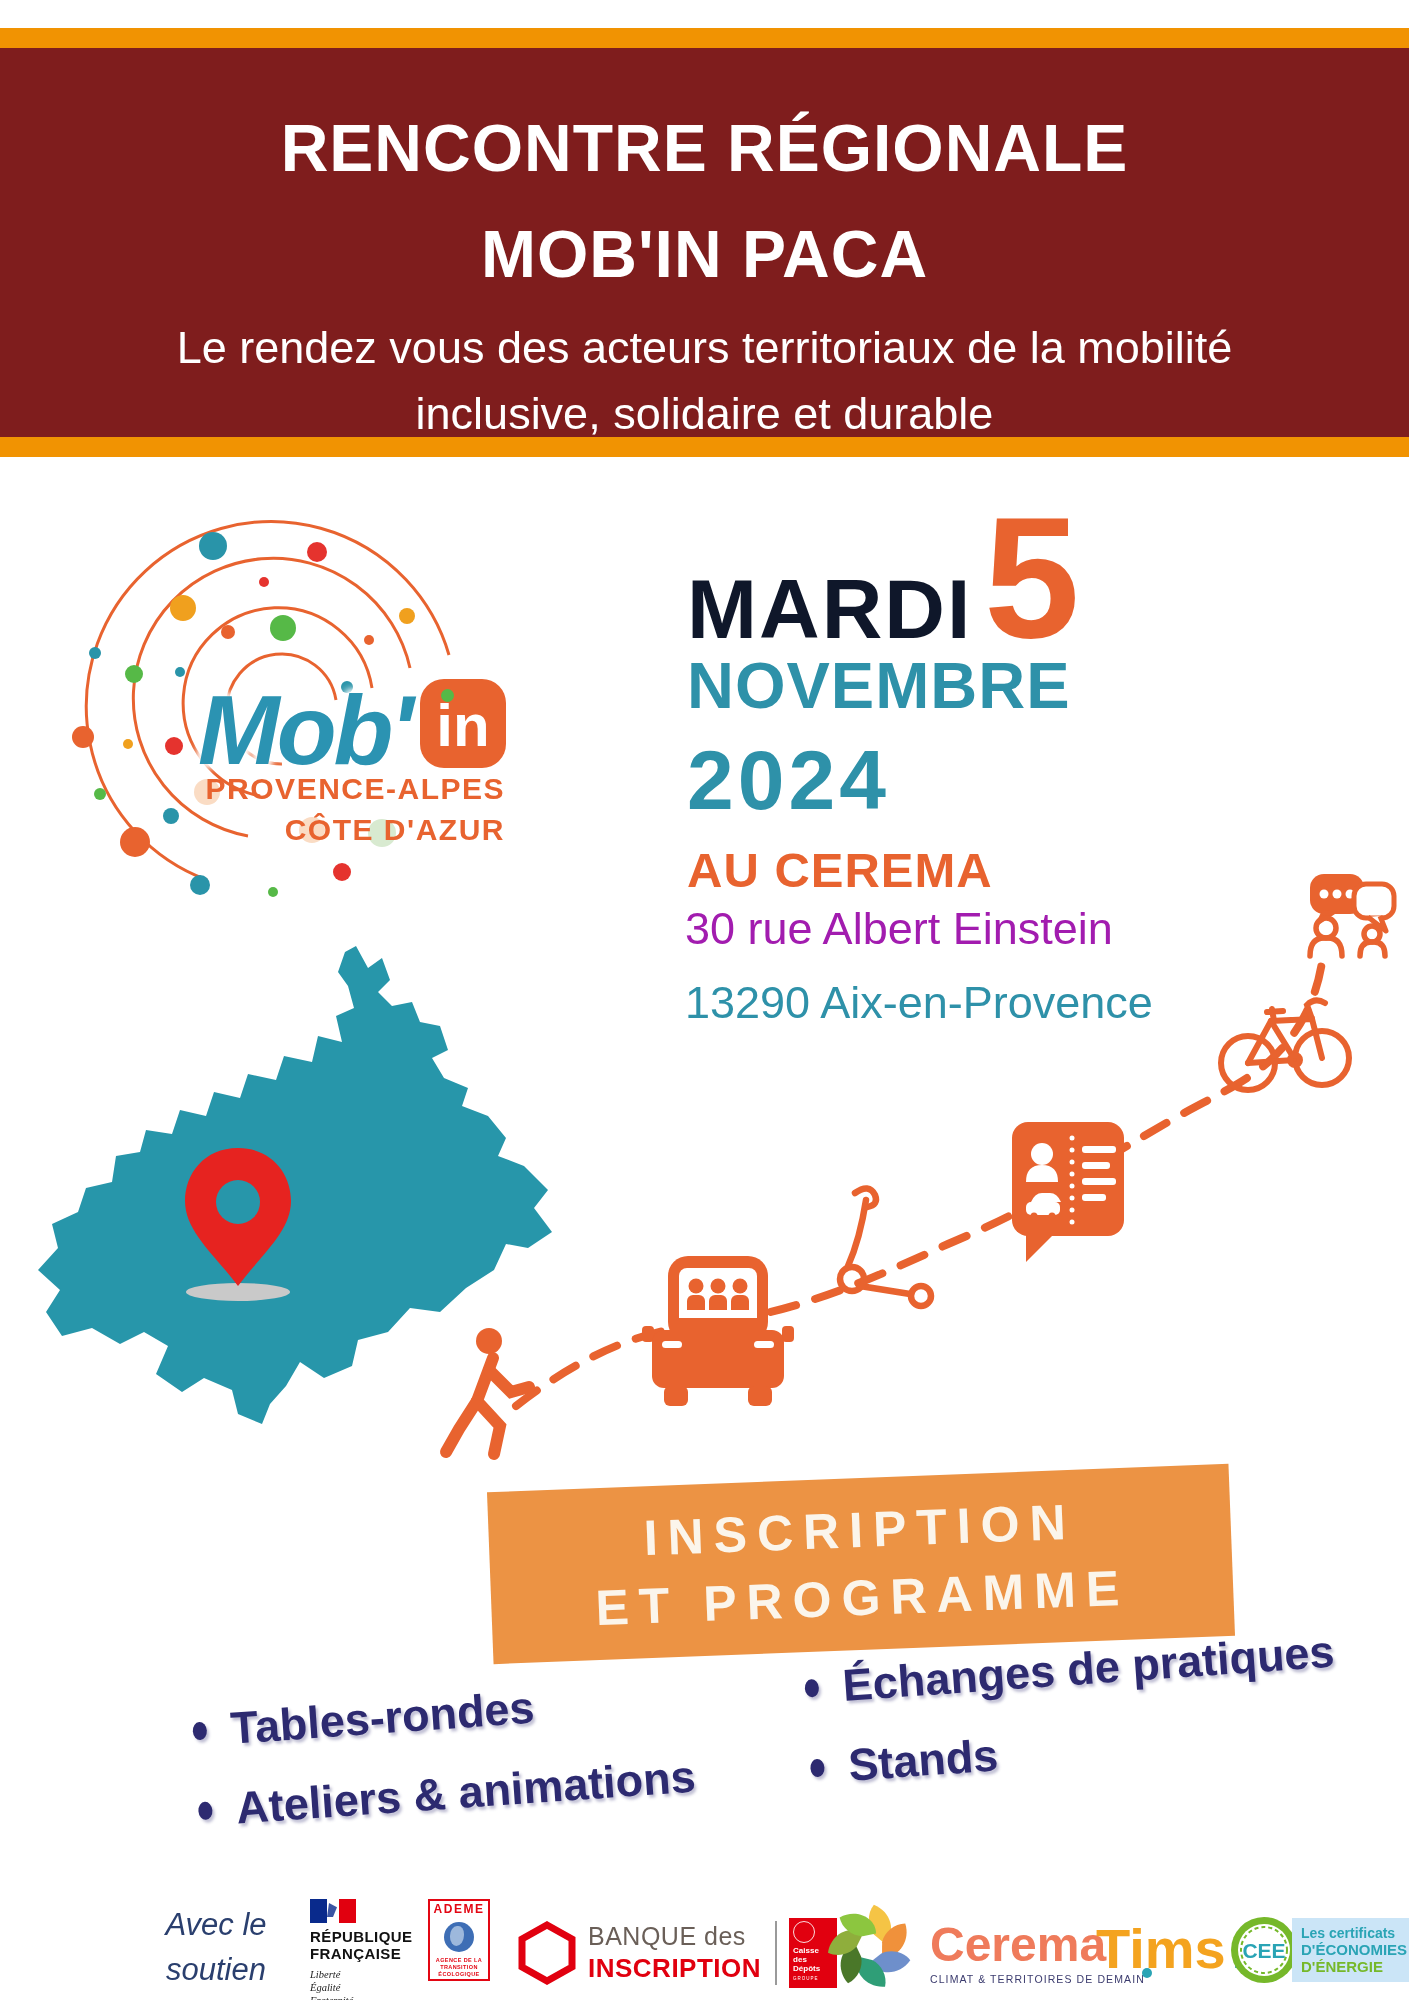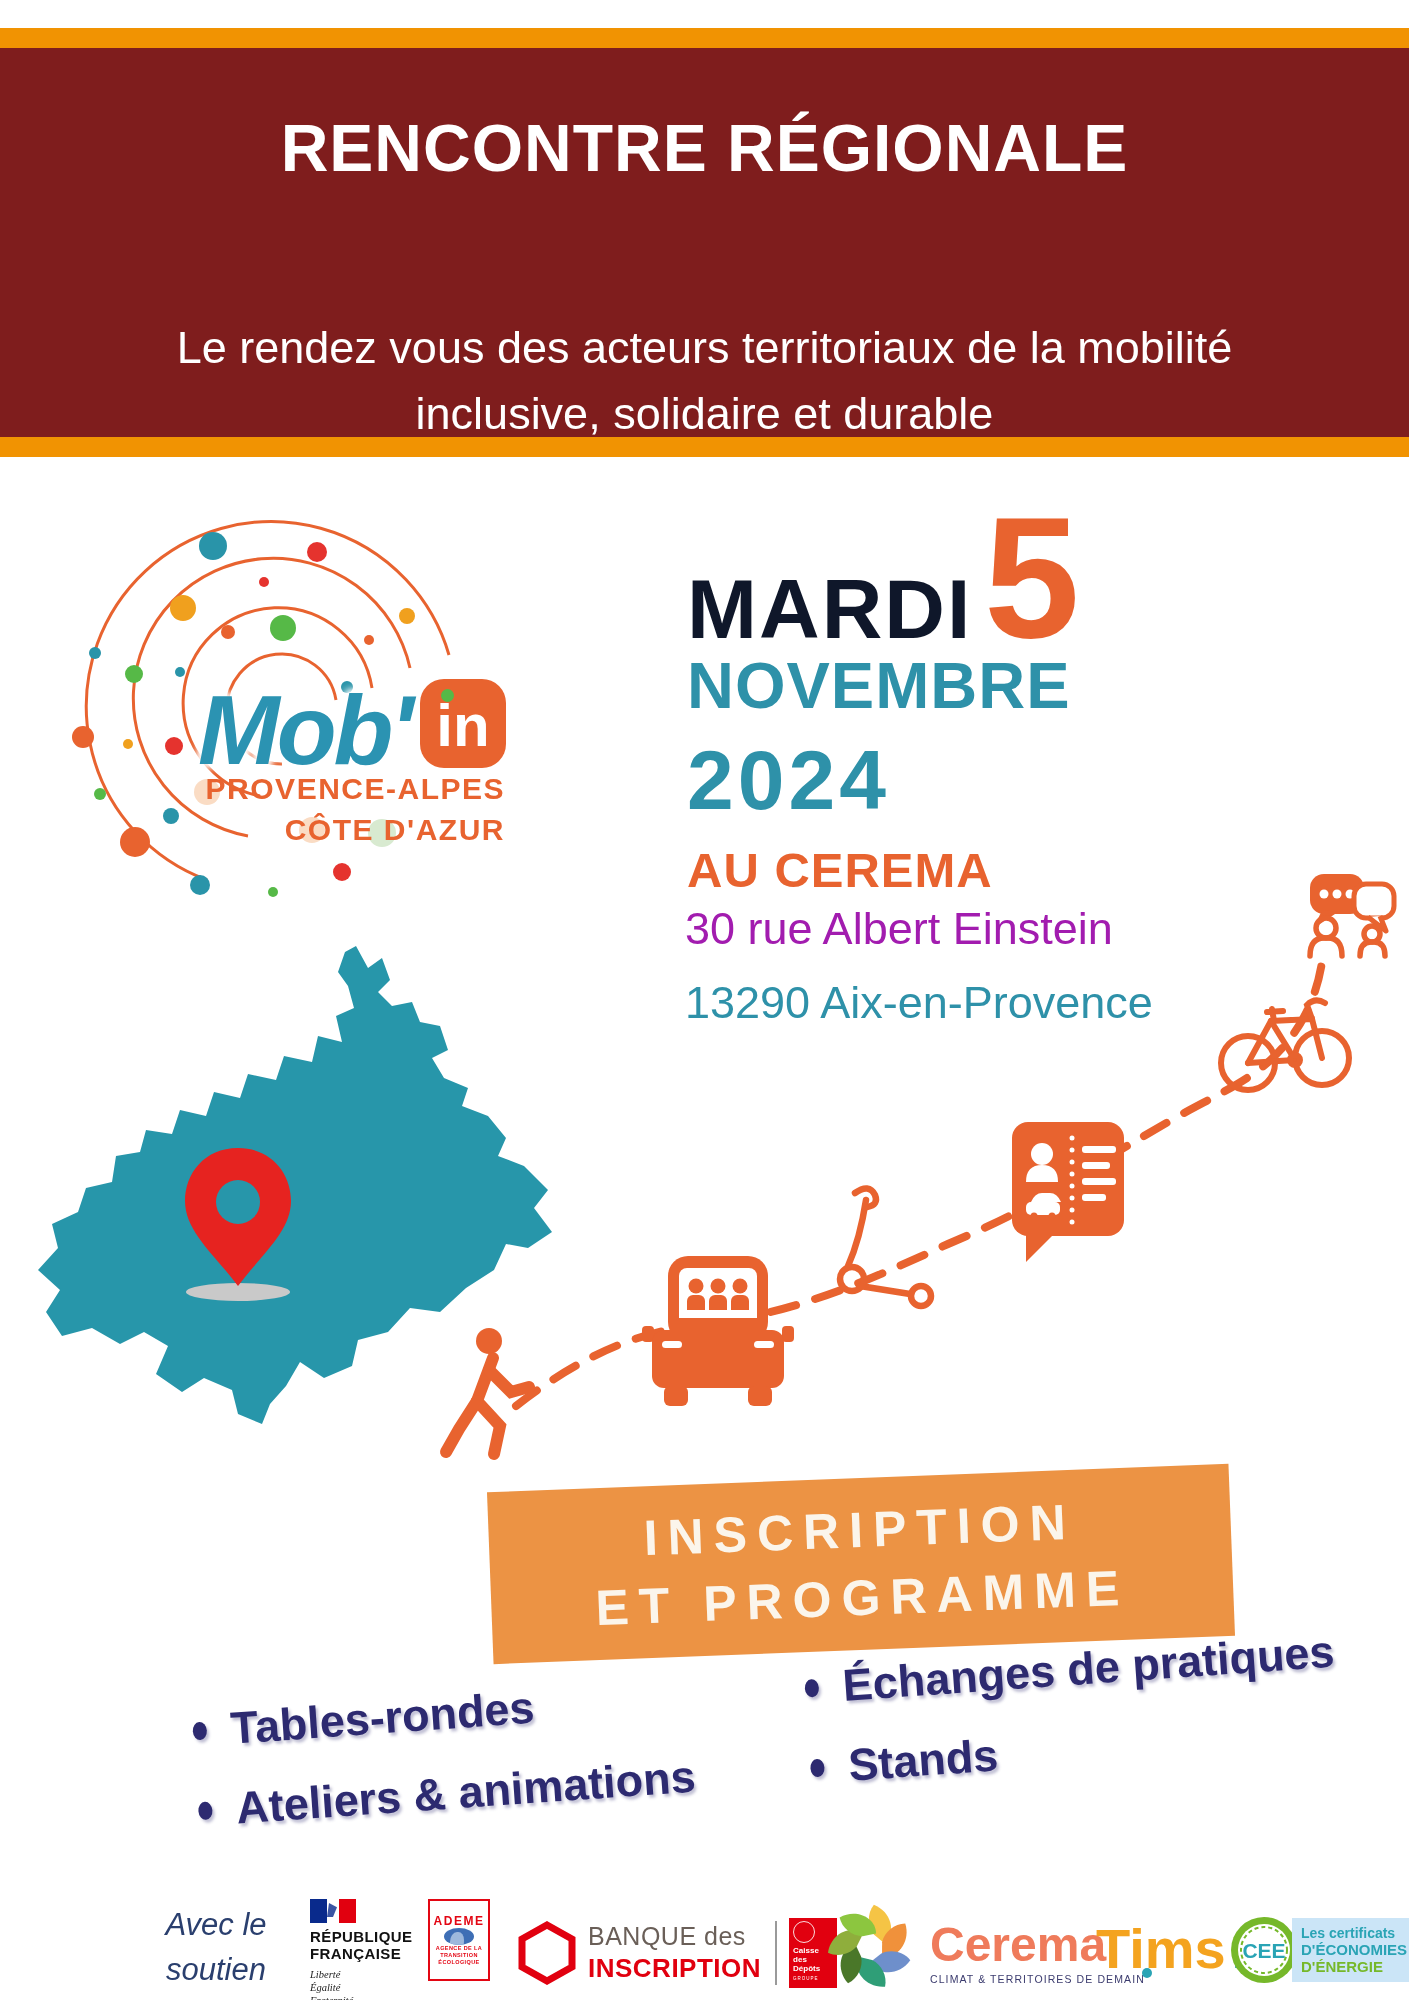--- a/index.html
+++ b/index.html
@@ -64,21 +64,21 @@
              font-style:italic; font-size:31px; line-height:45px; z-index:2; }
   .rf { position:absolute; left:310px; top:1899px; z-index:2; }
   .rf-flag { width:46px; height:24px; background:linear-gradient(90deg,#092A8C 0 36%,#fff 36% 64%,#E1000F 64% 100%); position:relative; }
   .rf-flag::after { content:""; position:absolute; left:17px; top:4px; width:10px; height:14px;
                     background:#092A8C; clip-path:polygon(0 100%,20% 0,100% 30%,60% 100%); opacity:.8; }
   .rf-name { font-size:15px; font-weight:700; color:#111; line-height:17px; margin-top:5px; letter-spacing:.4px; }
   .rf-motto { font-family:"Liberation Serif", serif; font-style:italic; font-size:10.5px; color:#222;
               line-height:13px; margin-top:6px; }
   .ademe { position:absolute; left:428px; top:1899px; width:62px; height:82px; border:2.5px solid #E30613;
            background:#fff; display:flex; flex-direction:column; align-items:center; justify-content:space-between;
-           padding:13px 2px; box-sizing:border-box; z-index:2; }
+           padding:1px 2px; box-sizing:border-box; z-index:2; }
   .ademe-name { color:#E30613; font-weight:700; font-size:12px; letter-spacing:1.5px; }
   .ademe-globe { width:30px; height:30px; border-radius:50%; background:#3E6EB5; position:relative; overflow:hidden; }
   .ademe-globe::after { content:""; position:absolute; left:6px; top:4px; width:14px; height:20px;
                         background:#9DB8DC; border-radius:50% 40% 55% 45%; }
   .ademe-tag { color:#E30613; font-size:5.5px; font-weight:700; line-height:7px; letter-spacing:.4px; text-align:center; }
   .bdt { position:absolute; left:518px; top:1918px; display:flex; align-items:center; z-index:2; }
   .bdt-text { margin-left:12px; }
   .bdt-l1 { font-size:25px; color:#6A5F58; letter-spacing:.5px; }
   .bdt-l2 { font-size:26px; color:#E1000F; font-weight:700; letter-spacing:.5px; margin-top:2px; }
   .bdt-sep { width:2px; height:64px; background:#9a9a9a; margin:0 12px 0 14px; }
@@ -102,20 +102,21 @@
   .cee-l3 { color:#76B82A; font-size:15px; font-weight:700; line-height:17px; }
 </style>
 </head>
 <body>
 
 <div class="poster">
 
   <div class="bar bar-top"></div>
   <div class="banner">
     <div class="banner-t1">RENCONTRE RÉGIONALE</div>
+    <div class="banner-t2">MOB'IN PACA</div>
     <div class="banner-s1">Le rendez vous des acteurs territoriaux de la mobilité</div>
     <div class="banner-s2">inclusive, solidaire et durable</div>
   </div>
   <div class="bar bar-bottom"></div>
 
   <svg class="scene" viewBox="0 0 1409 2000">
 
     <g fill="none" stroke="#E8632F" stroke-width="3">
       <path d="M449,655 A185,185 0 1 0 207,880"></path>
       <path d="M410,668 A140,140 0 1 0 248,836"></path>

